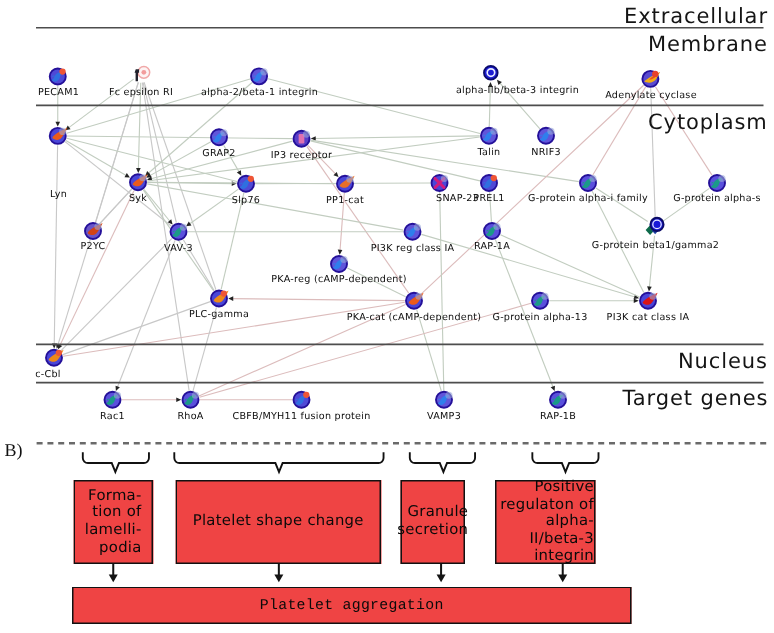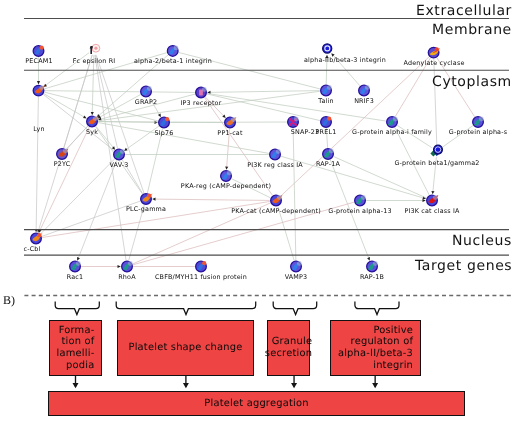--- a/index.html
+++ b/index.html
@@ -345,20 +345,20 @@
       <polygon points="375.15000000000003,388.2 372.15000000000003,383 378.15000000000003,383" fill="#151515"></polygon>
     </svg>
   <div id="boxes">
       <div class="gbox" style="left: 49px; top: 320px; width: 53px; height: 56px;">Forma-
 tion of
 lamelli-
 podia</div>
       <div class="gbox" style="left: 117.4px; top: 320px; width: 137px; height: 56px;">Platelet shape change</div>
       <div class="gbox" style="left: 266.8px; top: 320px; width: 43px; height: 56px;">Granule
 secretion</div>
-      <div class="gbox" style="left: 329.6px; top: 320px; width: 91px; height: 56px;">Positive
+      <div class="gbox" style="left: 329.6px; top: 320px; width: 67px; height: 56px;">Positive
 regulaton of
 alpha-II/beta-3
 integrin</div>
-      <div class="gbox" style="left: 47.5px; top: 391px; width: 417px; height: 25.4px;">Platelet aggregation</div>
+      <div class="gbox" style="left: 47.5px; top: 391px; width: 373px; height: 25.4px; font-family: Liberation Mono, monospace;">Platelet aggregation</div>
     </div>
   <span class="secB" style="left:3px;top:293px;">B)</span>
 </div>
 
 </body></html>

